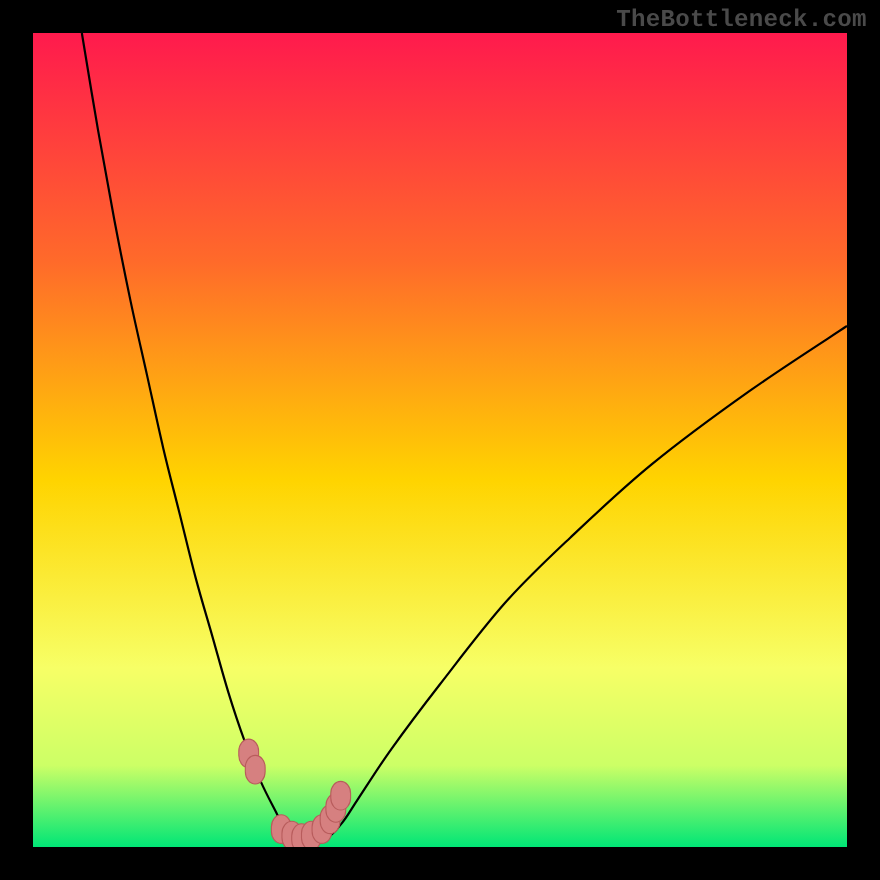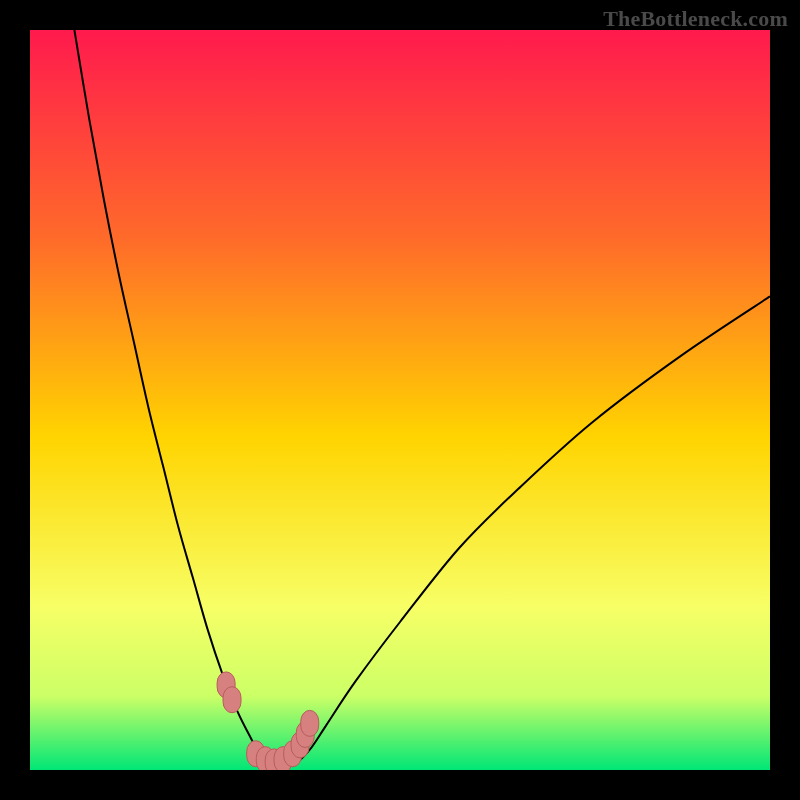--- a/index.html
+++ b/index.html
@@ -15,21 +15,21 @@
     left: 30px;
     top: 30px;
     width: 740px;
     height: 740px;
     overflow: hidden;
   }
   .watermark {
     position: absolute;
     top: 6px;
     right: 12px;
-    font-family: Liberation Serif, serif;
+    font-family: Liberation Mono, monospace;
     font-size: 22px;
     font-weight: 600;
     color: #4a4a4a;
     letter-spacing: 0.2px;
   }
   svg { display: block; }
 </style>
 </head>
 <body>
 

